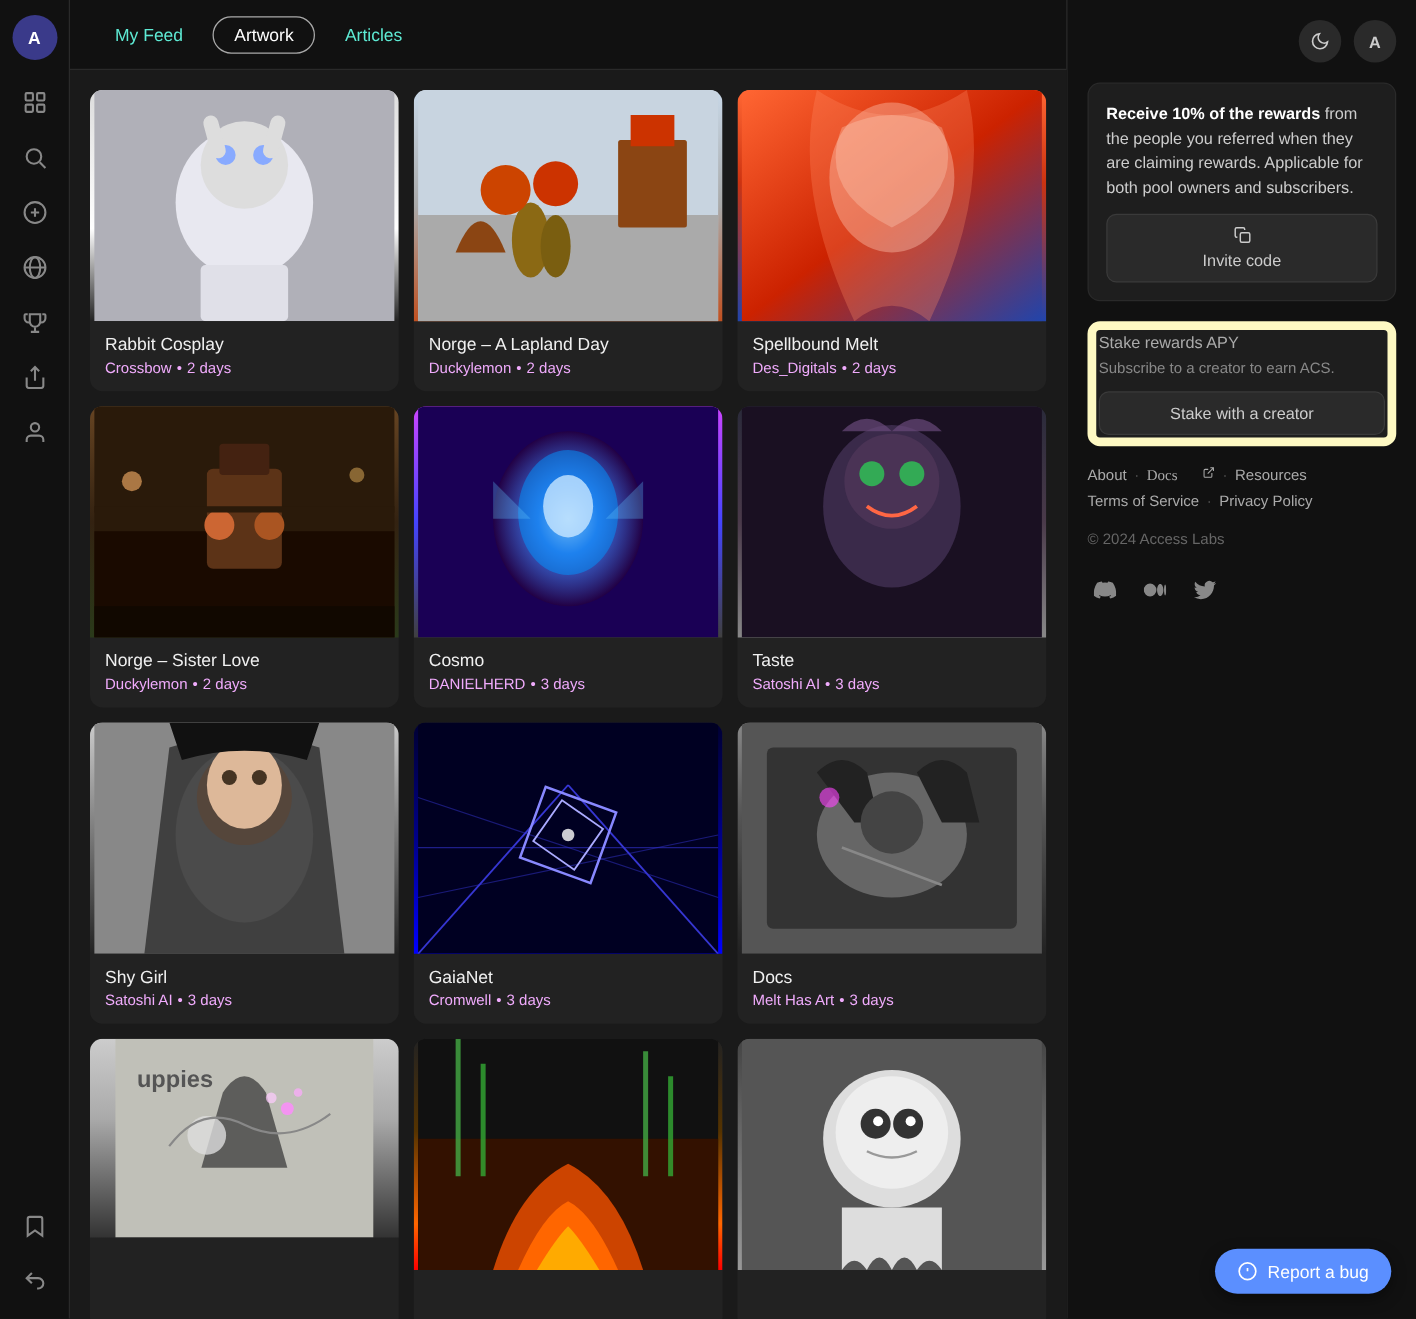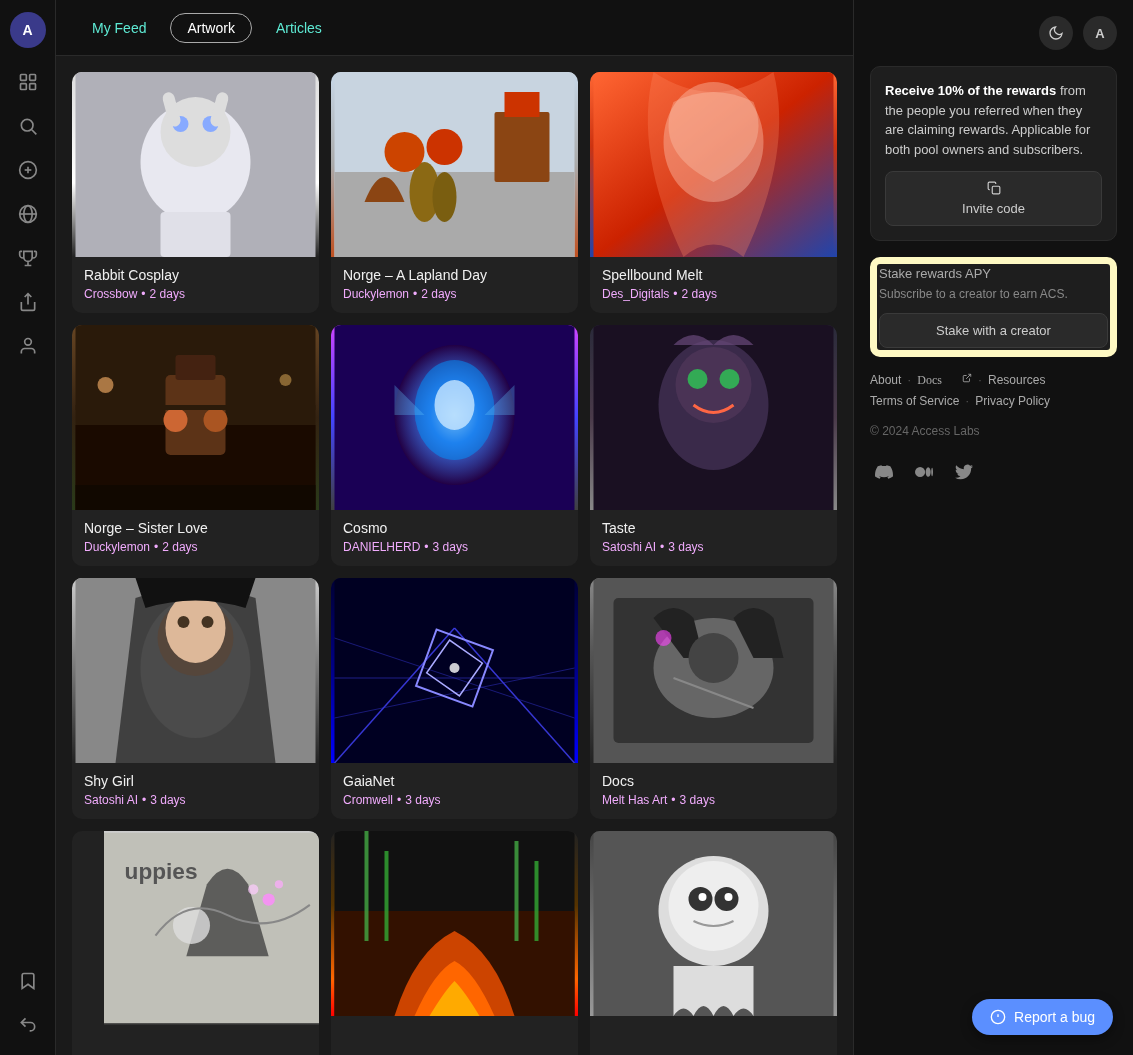--- a/index.html
+++ b/index.html
@@ -561,21 +561,21 @@
         </div>
         <div class="card-info">
           <div class="card-title">Docs</div>
           <div class="card-meta">
             <span>Melt Has Art</span><span class="dot">•</span><span>3 days</span>
           </div>
         </div>
       </div>
 
       <div class="card">
-        <div class="card-img-placeholder art-uppies" style="height:194px;margin-left:32px;">
+        <div class="card-img-placeholder art-uppies" style="height:159px;">
           <svg width="100%" height="100%" viewBox="0 0 240 185" xmlns="http://www.w3.org/2000/svg">
             <rect width="240" height="185" fill="#c0c0b8"></rect>
             <text x="20" y="45" font-size="22" fill="#555" font-family="sans-serif" font-weight="bold">uppies</text>
             <path d="M100,50 Q120,20 140,50 L160,120 L80,120Z" fill="#333" opacity="0.7"></path>
             <circle cx="85" cy="90" r="18" fill="#ddd" opacity="0.8"></circle>
             <path d="M50,100 Q80,60 120,80 Q160,100 200,70" stroke="#888" stroke-width="2" fill="none"></path>
             <circle cx="160" cy="65" r="6" fill="#ff88ff" opacity="0.8"></circle>
             <circle cx="170" cy="50" r="4" fill="#ffaaff" opacity="0.7"></circle>
             <circle cx="145" cy="55" r="5" fill="#ffccff" opacity="0.7"></circle>
           </svg>

